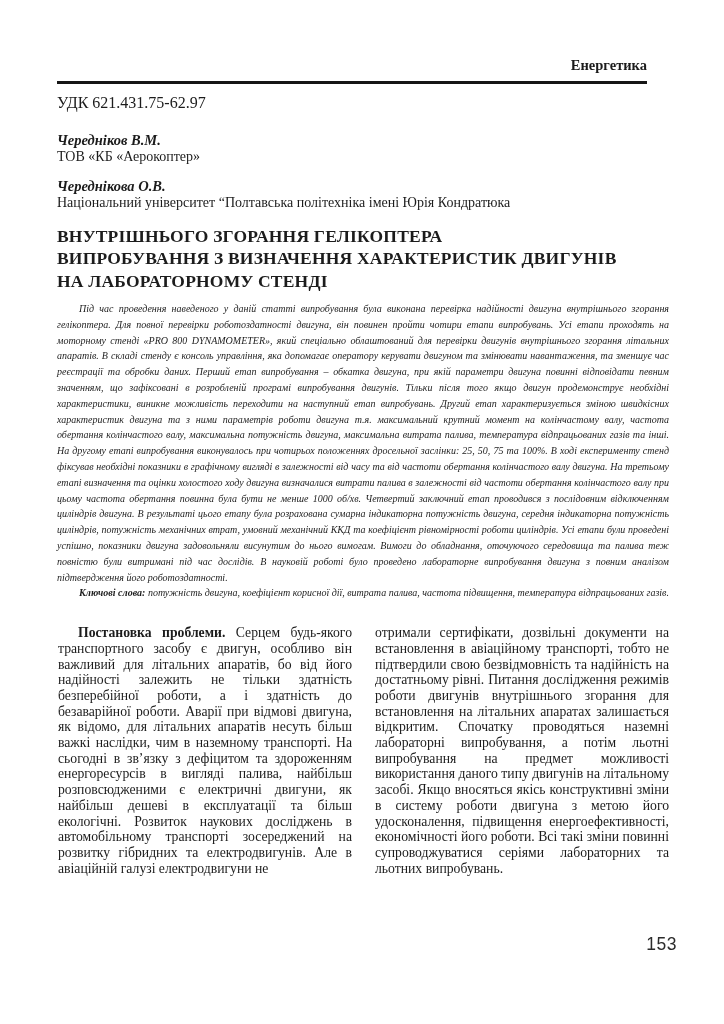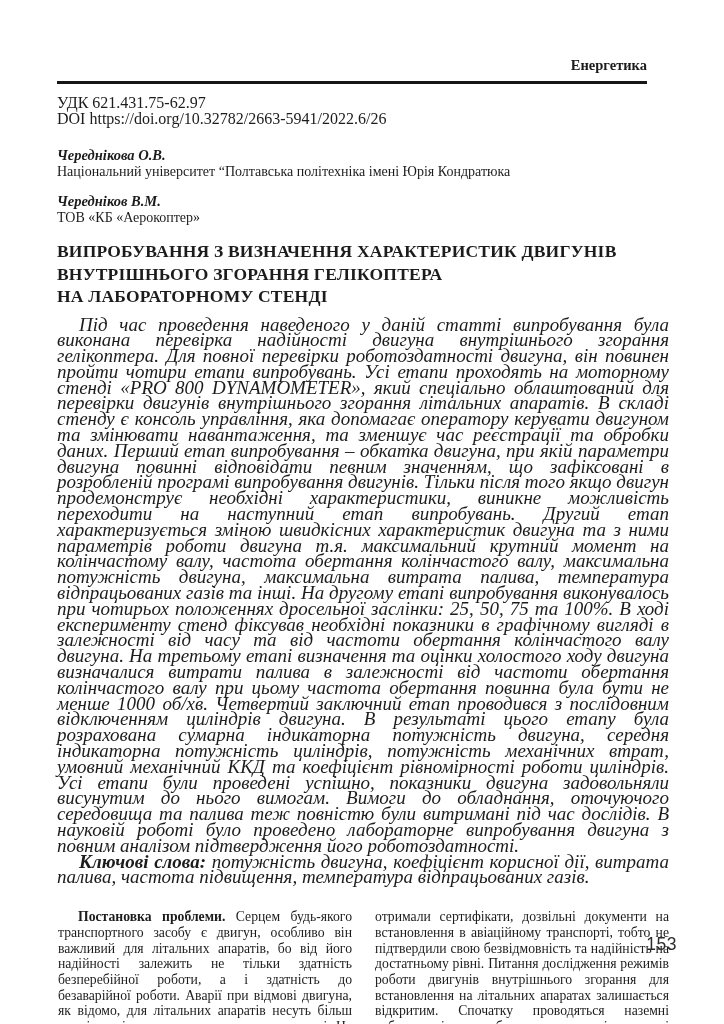--- a/index.html
+++ b/index.html
@@ -49,21 +49,21 @@
     margin-top: 14px;
     font-weight: bold;
     font-size: 17.5px;
     line-height: 22.5px;
     letter-spacing: 0.2px;
   }
   .abstract-block { margin-top: 9px; }
   .abstract-block p {
     margin: 0;
     font-style: italic;
-    font-size: 19px;
+    font-size: 10px;
     line-height: 15.8px;
     text-align: justify;
     text-indent: 22px;
   }
   .kw-label { font-weight: bold; }
   .columns {
     margin-top: 24px;
     display: flex;
     gap: 23px;
     justify-content: flex-end;
@@ -92,36 +92,35 @@
 
 <div class="page">
   <div class="content">
 
     <div class="masthead">
       <span>Енергетика</span>
     </div>
 
     <div class="meta">
       <div>УДК 621.431.75-62.97</div>
-      <div>DOI https://doi.org/10.32782/2663-5941/2022.6/26</div>
+    </div>
+
+    <div class="author-block">
+      <div class="author-name">Чередніков В.М.</div>
+      <div class="author-affil">ТОВ «КБ «Аерокоптер»</div>
     </div>
 
     <div class="author-block">
       <div class="author-name">Череднікова О.В.</div>
       <div class="author-affil">Національний університет “Полтавська політехніка імені Юрія Кондратюка</div>
     </div>
 
-    <div class="author-block">
-      <div class="author-name">Чередніков В.М.</div>
-      <div class="author-affil">ТОВ «КБ «Аерокоптер»</div>
-    </div>
-
     <h1 class="article-title" style="margin:14px 0 0 0;">
+      <div>ВНУТРІШНЬОГО ЗГОРАННЯ ГЕЛІКОПТЕРА</div>
       <div>ВИПРОБУВАННЯ З ВИЗНАЧЕННЯ ХАРАКТЕРИСТИК ДВИГУНІВ</div>
-      <div>ВНУТРІШНЬОГО ЗГОРАННЯ ГЕЛІКОПТЕРА</div>
       <div>НА ЛАБОРАТОРНОМУ СТЕНДІ</div>
     </h1>
 
     <div class="abstract-block">
       <p>Під час проведення наведеного у даній статті випробування була виконана перевірка надійності двигуна внутрішнього згорання гелікоптера. Для повної перевірки роботоздатності двигуна, він повинен пройти чотири етапи випробувань. Усі етапи проходять на моторному стенді «PRO 800 DYNAMOMETER», який спеціально облаштований для перевірки двигунів внутрішнього згорання літальних апаратів. В складі стенду є консоль управління, яка допомагає оператору керувати двигуном та змінювати навантаження, та зменшує час реєстрації та обробки даних. Перший етап випробування – обкатка двигуна, при якій параметри двигуна повинні відповідати певним значенням, що зафіксовані в розробленій програмі випробування двигунів. Тільки після того якщо двигун продемонструє необхідні характеристики, виникне можливість переходити на наступний етап випробувань. Другий етап характеризується зміною швидкісних характеристик двигуна та з ними параметрів роботи двигуна т.я. максимальний крутний момент на колінчастому валу, частота обертання колінчастого валу, максимальна потужність двигуна, максимальна витрата палива, температура відпрацьованих газів та інші. На другому етапі випробування виконувалось при чотирьох положеннях дросельної заслінки: 25, 50, 75 та 100%. В ході експерименту стенд фіксував необхідні показники в графічному вигляді в залежності від часу та від частоти обертання колінчастого валу двигуна. На третьому етапі визначення та оцінки холостого ходу двигуна визначалися витрати палива в залежності від частоти обертання колінчастого валу при цьому частота обертання повинна була бути не менше 1000 об/хв. Четвертий заключний етап проводився з послідовним відключенням циліндрів двигуна. В результаті цього етапу була розрахована сумарна індикаторна потужність двигуна, середня індикаторна потужність циліндрів, потужність механічних втрат, умовний механічний ККД та коефіцієнт рівномірності роботи циліндрів. Усі етапи були проведені успішно, показники двигуна задовольняли висунутим до нього вимогам. Вимоги до обладнання, оточуючого середовища та палива теж повністю були витримані під час дослідів. В науковій роботі було проведено лабораторне випробування двигуна з повним аналізом підтвердження його роботоздатності.</p>
       <p><span class="kw-label">Ключові слова:</span><span> потужність двигуна, коефіцієнт корисної дії, витрата палива, частота підвищення, температура відпрацьованих газів.</span></p>
     </div>
 
     <div class="columns">
       <div class="col col-left">

